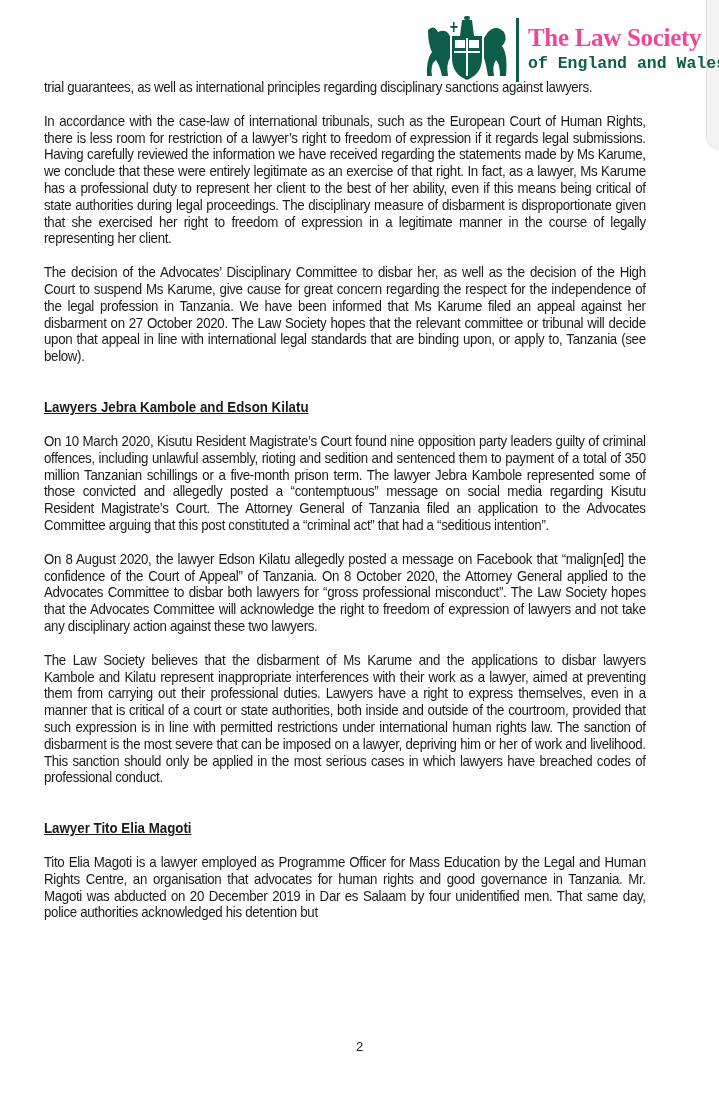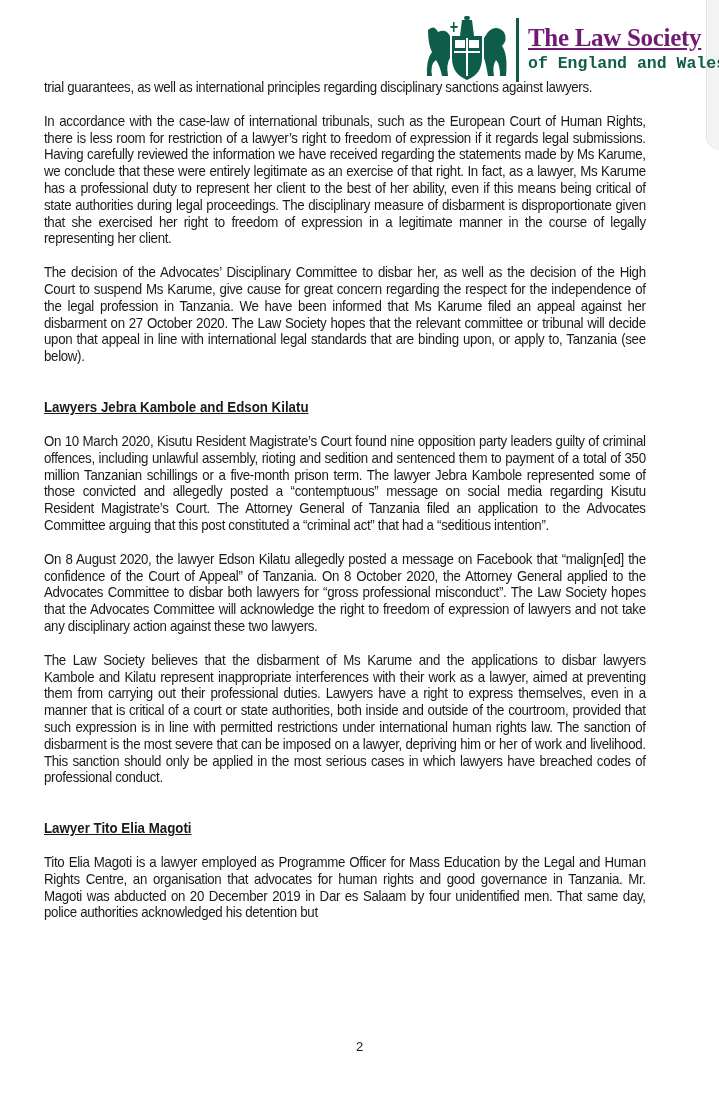--- a/index.html
+++ b/index.html
@@ -4,21 +4,21 @@
 <style>
   html, body { margin:0; padding:0; }
   body { width:719px; height:1105px; background:#ffffff; position:relative; overflow:hidden;
          font-family:"Liberation Sans", sans-serif; color:#1a1a1a; }
   .edge { position:absolute; top:0; left:706px; width:13px; height:150px; background:#f3f3f3;
           border-left:1px solid #e2e2e2; border-bottom-left-radius:14px; }
   .logo { position:absolute; top:14px; left:424px; height:70px; width:290px; }
   .crest { position:absolute; left:0; top:0; width:88px; height:70px; }
   .divider { position:absolute; left:92px; top:4px; width:3px; height:64px; background:#0e5c4a; }
   .brand1 { position:absolute; left:104px; top:10px; font-family:"Liberation Serif", serif; font-weight:bold;
-            font-size:25px; color:#701a75; letter-spacing:-0.3px; white-space:nowrap;text-decoration:underline; }
+            font-size:25px; color:#ec4899; letter-spacing:-0.3px; white-space:nowrap; }
   .brand2 { position:absolute; left:104px; top:40px; font-family:Liberation Mono, monospace; font-weight:bold;
             font-size:16.5px; color:#0e5c4a; white-space:nowrap; }
   .page { position:absolute; left:44px; top:79px; width:602px; }
   p { margin:0; font-size:14.3px; line-height:16.8px; text-align:justify; letter-spacing:-0.35px;
       font-family:"Liberation Sans", sans-serif; transform:scaleX(0.93); transform-origin:left top; width:647px; }
   .gap1 { height:17px; }
   .gap2 { height:34px; }
   h3 { margin:0; font-size:14.3px; font-weight:bold; text-decoration:underline; line-height:17px;
        transform:scaleX(0.93); transform-origin:left top; }
   .pnum { position:absolute; top:1039px; left:0; width:719px; text-align:center; font-size:13px;

